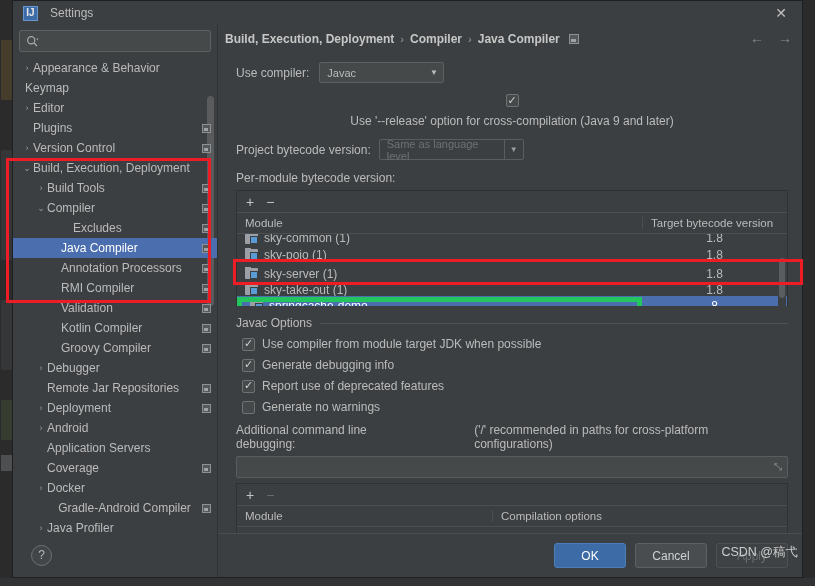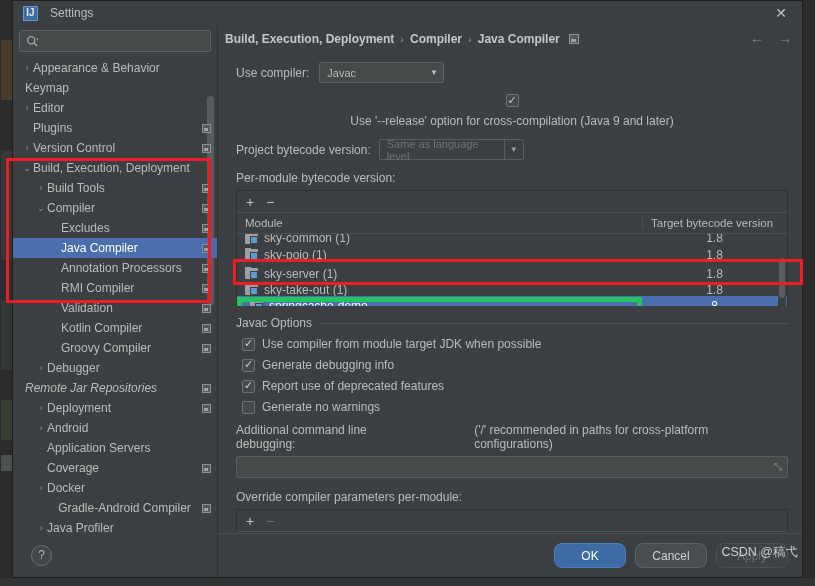--- a/index.html
+++ b/index.html
@@ -196,21 +196,21 @@
   }
   .tbl-scroll .thumb { position: absolute; left: 1px; width: 6px; background: #5a5d5f; border-radius: 3px; }
 
   
   .footer {
     height: 44px; flex: 0 0 44px; display: flex; align-items: center;
     justify-content: flex-end; gap: 9px; padding-right: 14px;
     background: #3c3f41; border-top: 1px solid #4a4d4f; position: relative;
   }
   .btn {
-    min-width: 72px; height: 25px; border-radius: 8px; font-size: 12px;
+    min-width: 72px; height: 25px; border-radius: 3px; font-size: 12px;
     display: flex; align-items: center; justify-content: center; cursor: pointer;
     border: 1px solid #5e6163; background: #4a4d4f; color: #cfd2d4; padding: 0 12px;
   }
   .btn.primary { background: #3c6ba5; border-color: #4a7ebb; color: #ffffff; }
   .btn.disabled { background: #3f4244; border-color: #4e5153; color: #6b6e70; cursor: default; }
   .watermark {
     position: absolute; right: 4px; bottom: 16px;
     color: #d8d8d8; font-size: 12.5px; opacity: .92; pointer-events: none;
   }
 
@@ -289,60 +289,60 @@
             <div class="tree-item" style="padding-left: 22px;">
               <span class="arrow">›</span>
               <span class="lbl">Build Tools</span>
               <span class="badge"></span>
             </div>
             <div class="tree-item" style="padding-left: 22px;">
               <span class="arrow">⌄</span>
               <span class="lbl">Compiler</span>
               <span class="badge"></span>
             </div>
+            <div class="tree-item" style="padding-left: 36px; gap: 12px;">
+              <span class="arrow"></span>
+              <span class="lbl">Excludes</span>
+              <span class="badge"></span>
+            </div>
+            <div class="tree-item sel" style="padding-left: 36px;">
+              <span class="arrow"></span>
+              <span class="lbl">Java Compiler</span>
+              <span class="badge"></span>
+            </div>
             <div class="tree-item" style="padding-left: 36px;">
               <span class="arrow"></span>
-              <span class="lbl">Excludes</span>
-              <span class="badge"></span>
-            </div>
-            <div class="tree-item sel" style="padding-left: 36px;">
-              <span class="arrow"></span>
-              <span class="lbl">Java Compiler</span>
+              <span class="lbl">Annotation Processors</span>
               <span class="badge"></span>
             </div>
             <div class="tree-item" style="padding-left: 36px;">
               <span class="arrow"></span>
-              <span class="lbl">Annotation Processors</span>
+              <span class="lbl">RMI Compiler</span>
               <span class="badge"></span>
             </div>
             <div class="tree-item" style="padding-left: 36px;">
               <span class="arrow"></span>
-              <span class="lbl">RMI Compiler</span>
+              <span class="lbl">Validation</span>
               <span class="badge"></span>
             </div>
             <div class="tree-item" style="padding-left: 36px;">
               <span class="arrow"></span>
-              <span class="lbl">Validation</span>
+              <span class="lbl">Kotlin Compiler</span>
               <span class="badge"></span>
             </div>
             <div class="tree-item" style="padding-left: 36px;">
               <span class="arrow"></span>
-              <span class="lbl">Kotlin Compiler</span>
-              <span class="badge"></span>
-            </div>
-            <div class="tree-item" style="padding-left: 36px;">
-              <span class="arrow"></span>
               <span class="lbl">Groovy Compiler</span>
               <span class="badge"></span>
             </div>
             <div class="tree-item" style="padding-left: 22px;">
               <span class="arrow">›</span>
               <span class="lbl">Debugger</span>
             </div>
-            <div class="tree-item" style=" font-style: italic;">
+            <div class="tree-item" style="padding-left: 22px;">
               <span class="arrow"></span>
               <span class="lbl">Remote Jar Repositories</span>
               <span class="badge"></span>
             </div>
             <div class="tree-item" style="padding-left: 22px;">
               <span class="arrow">›</span>
               <span class="lbl">Deployment</span>
               <span class="badge"></span>
             </div>
             <div class="tree-item" style="padding-left: 22px;">
@@ -494,21 +494,20 @@
             </div>
 
           <div class="row" style="margin-top:9px;">
             <span class="lbl-text">Additional command line debugging:</span>
             <span class="lbl-text" style="margin-left:46px;">('/' recommended in paths for cross-platform configurations)</span>
           </div>
           <div class="txtfield" style="margin-top:5px;">
             <span class="expand-ico">⤡</span>
           </div>
 
-          <div class="lbl-text" style="margin-top:12px;">Override compiler parameters per-module:</div>
 
           <div class="tbl-box" style="margin-top:5px; height:64px; position:relative; overflow:hidden;">
             <div class="tbl-toolbar">
               <span class="tb-btn">+</span>
               <span class="tb-btn dim">−</span>
             </div>
             <div class="tbl-head">
               <div class="th" style="flex:0 0 255px;">Module</div>
               <div class="th sep" style="flex:1;">Compilation options</div>
             </div>

